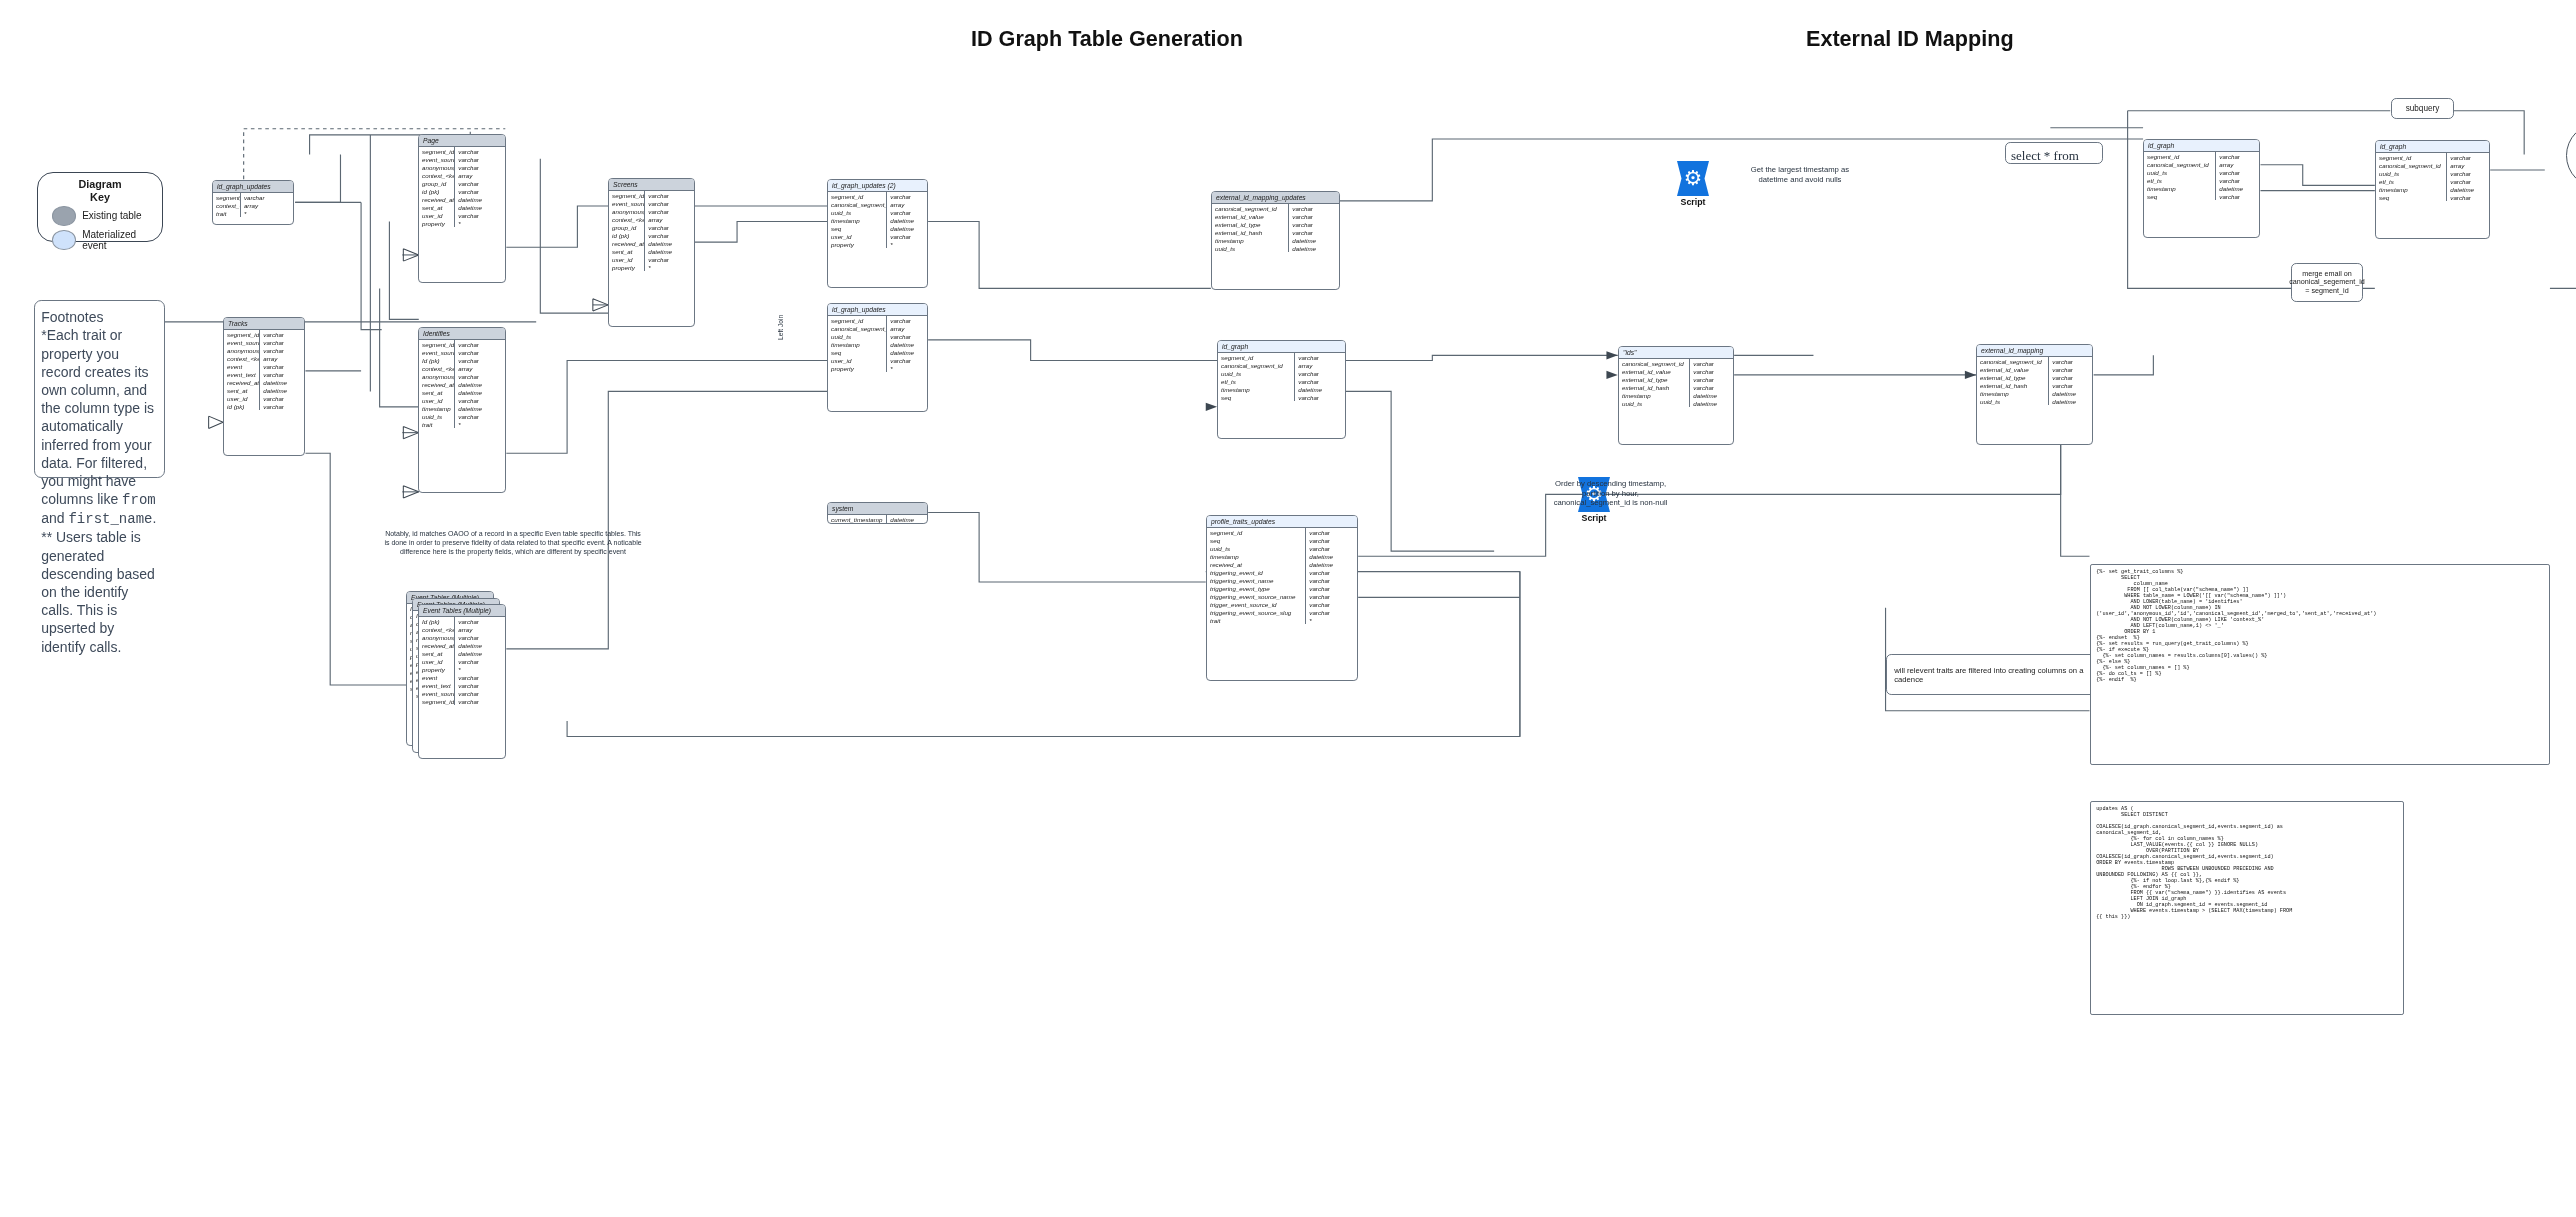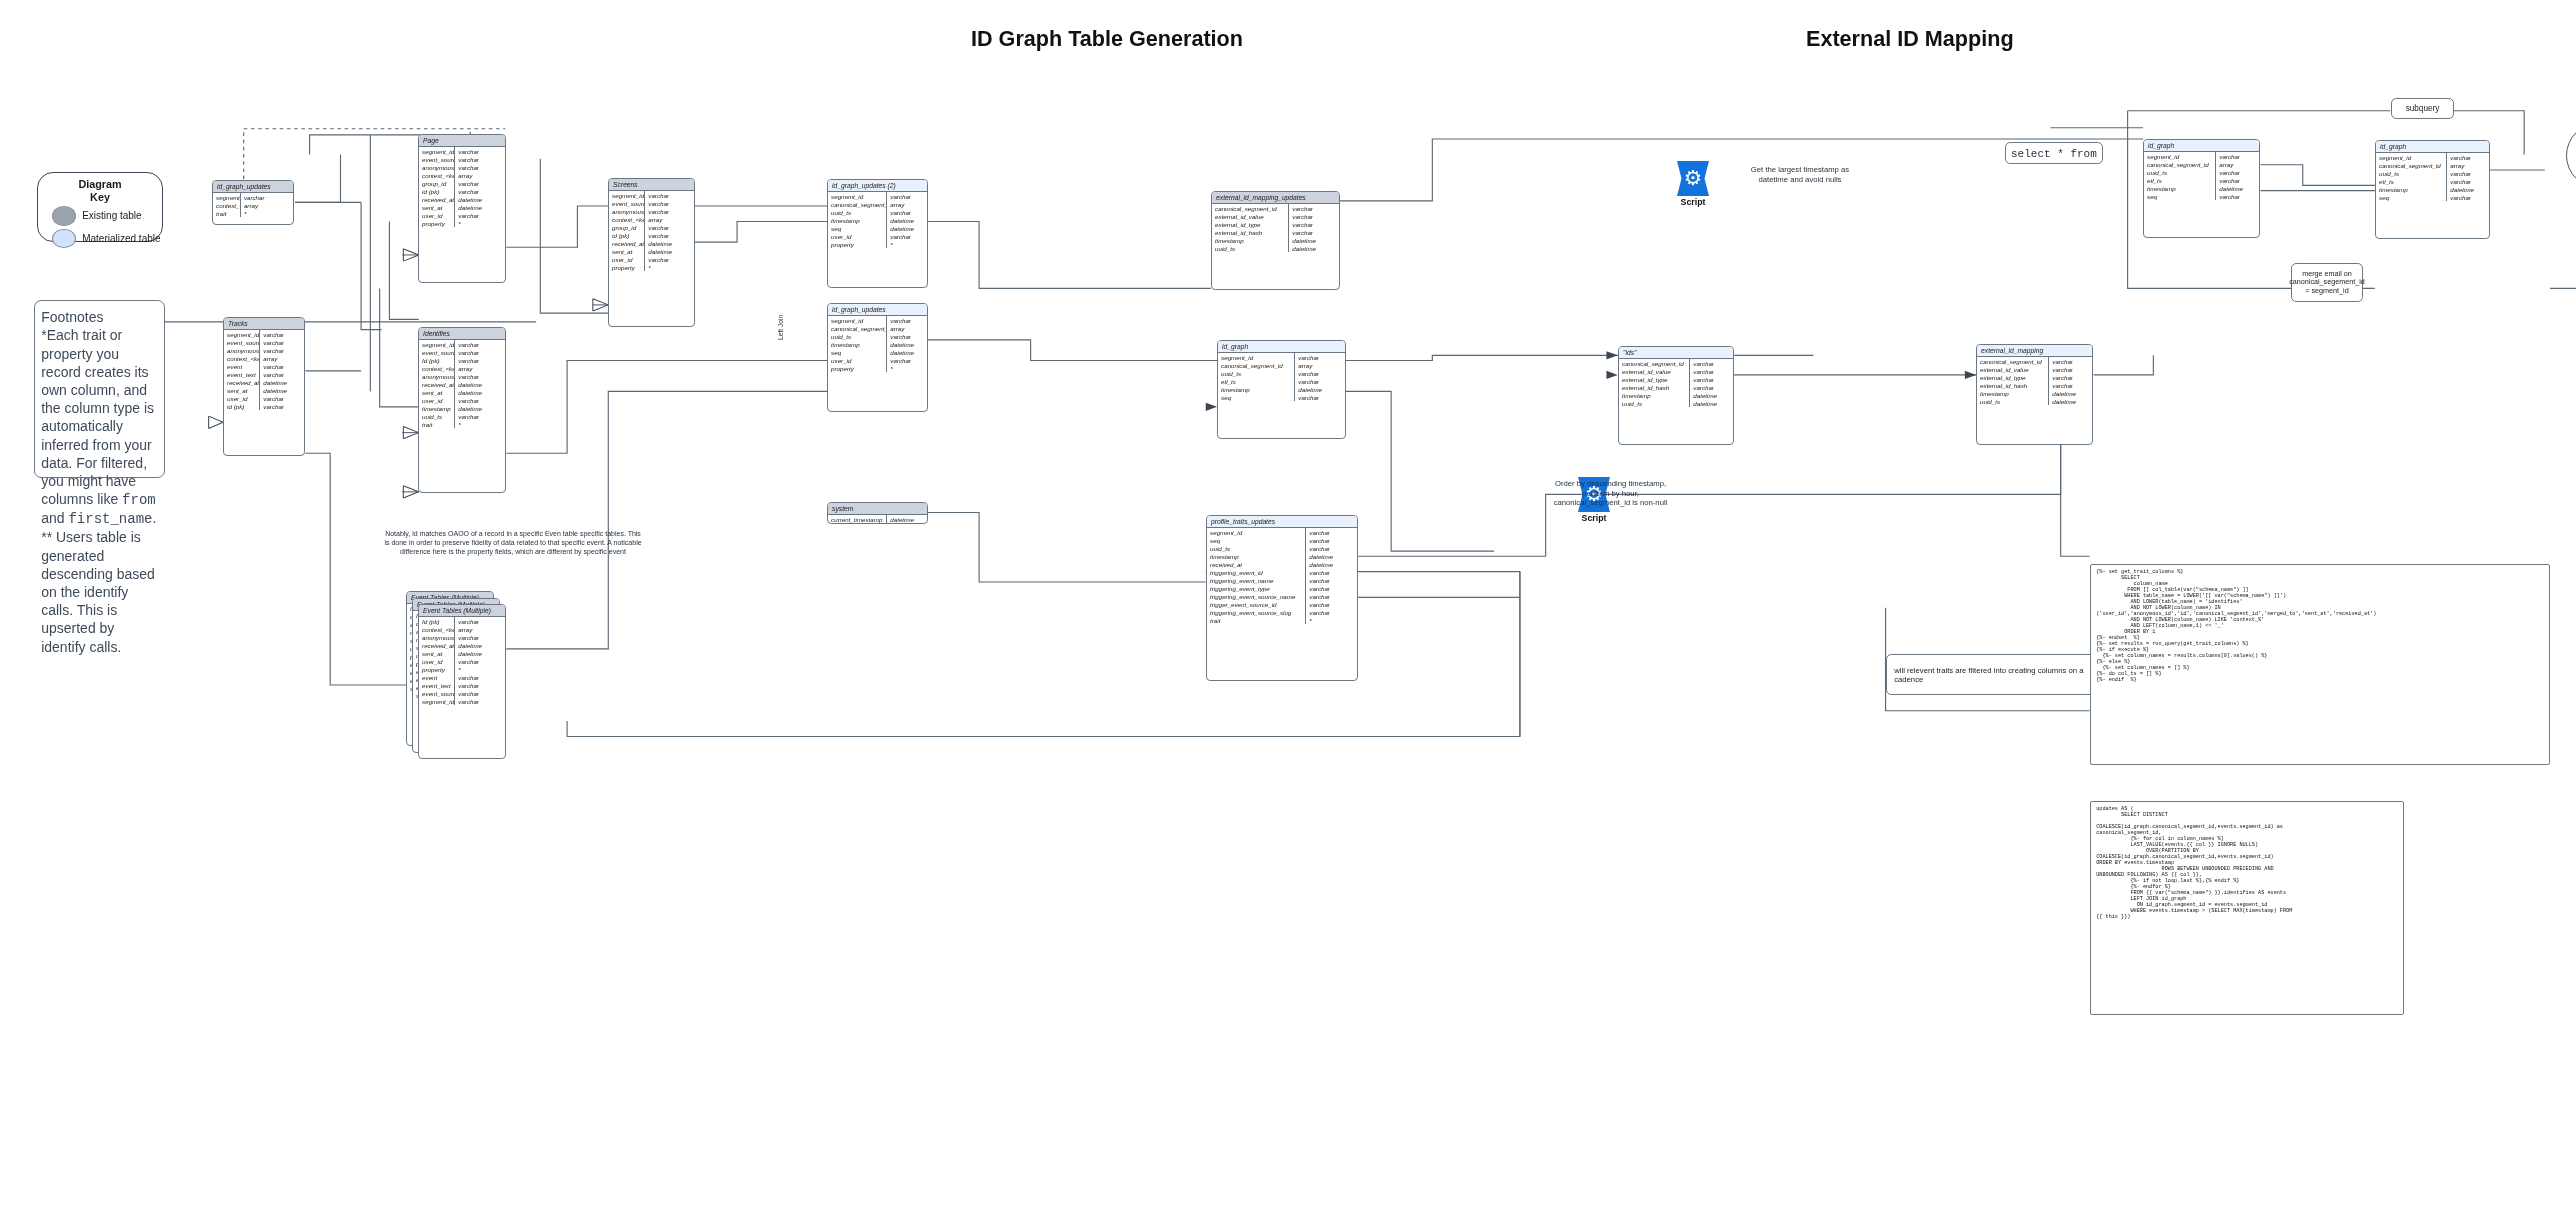--- a/index.html
+++ b/index.html
@@ -161,21 +161,21 @@
     <div class="legend-title">
       <div>Diagram</div>
       <div>Key</div>
     </div>
     <div class="legend-row">
       <span class="swatch sw-existing"></span>
       <span class="legend-label">Existing table</span>
     </div>
     <div class="legend-row">
       <span class="swatch sw-mat"></span>
-      <span class="legend-label">Materialized table</span>
+      <span class="legend-label">Materialized event</span>
     </div>
   </div>
 
   <div class="footbox" style="left:34px;top:300px;width:131px;height:178px;">
     <div class="ft">Footnotes</div>
     <div class="ft">
       <span>*Each trait or property you record creates its own column, and the column type is automatically inferred from your data. For filtered, you might have columns like </span><span class="mono">from</span><span> and </span><span class="mono">first_name</span><span>.</span>
     </div>
     <div class="ft">** Users table is generated descending based on the identify calls.  This is upserted by identify calls.</div>
   </div>
@@ -190,21 +190,21 @@
 
   <div class="script" style="left:1578px;top:477px;width:32px;">
     <div class="glyph">
         <span class="gear">⚙</span>
       </div>
     <div class="cap">Script</div>
   </div>
   <div class="plain" style="left:1546px;top:479px;width:129px;font-size:7.7px;">Order by descending timestamp, partition by hour, canonical_segment_id is non-null</div>
 
   <div class="note code left" style="left:2005px;top:142px;width:98px;height:21.6px;font-size:7.7px;padding-left:6.2px;"></div>
-  <div class="plain lft" style="left:2011px;top:148px;width:93px;font-family:Liberation Mono, monospace;font-size:11px;">select * from</div>
+  <div class="plain lft" style="left:2011px;top:148px;width:93px;font-family:Liberation Serif, serif;font-size:13px;">select * from</div>
 
   <div class="note" style="left:2391px;top:98px;width:63px;height:20.6px;font-size:8.2px;">subquery</div>
 
   <div class="note" style="left:2291px;top:263px;width:72px;height:39px;font-size:7.2px;line-height:1.2;">merge email on canonical_segement_id = segment_id</div>
 
   <div class="circle" style="left:2566px;top:123px;width:65px;height:65px;font-size:10.3px;">Union</div>
 
   <div class="vlabel" style="left:777px;top:340px;font-size:6.7px;">Left Join</div>
 
   <div class="plain" style="left:384px;top:530px;width:258px;font-size:7px;">Notably, id matches OAOO of a record in a specific Even table  specific tables. This is done in order to preserve fidelity of data related to that specific event.  A noticable difference here is the property fields, which are different by specific event</div>

